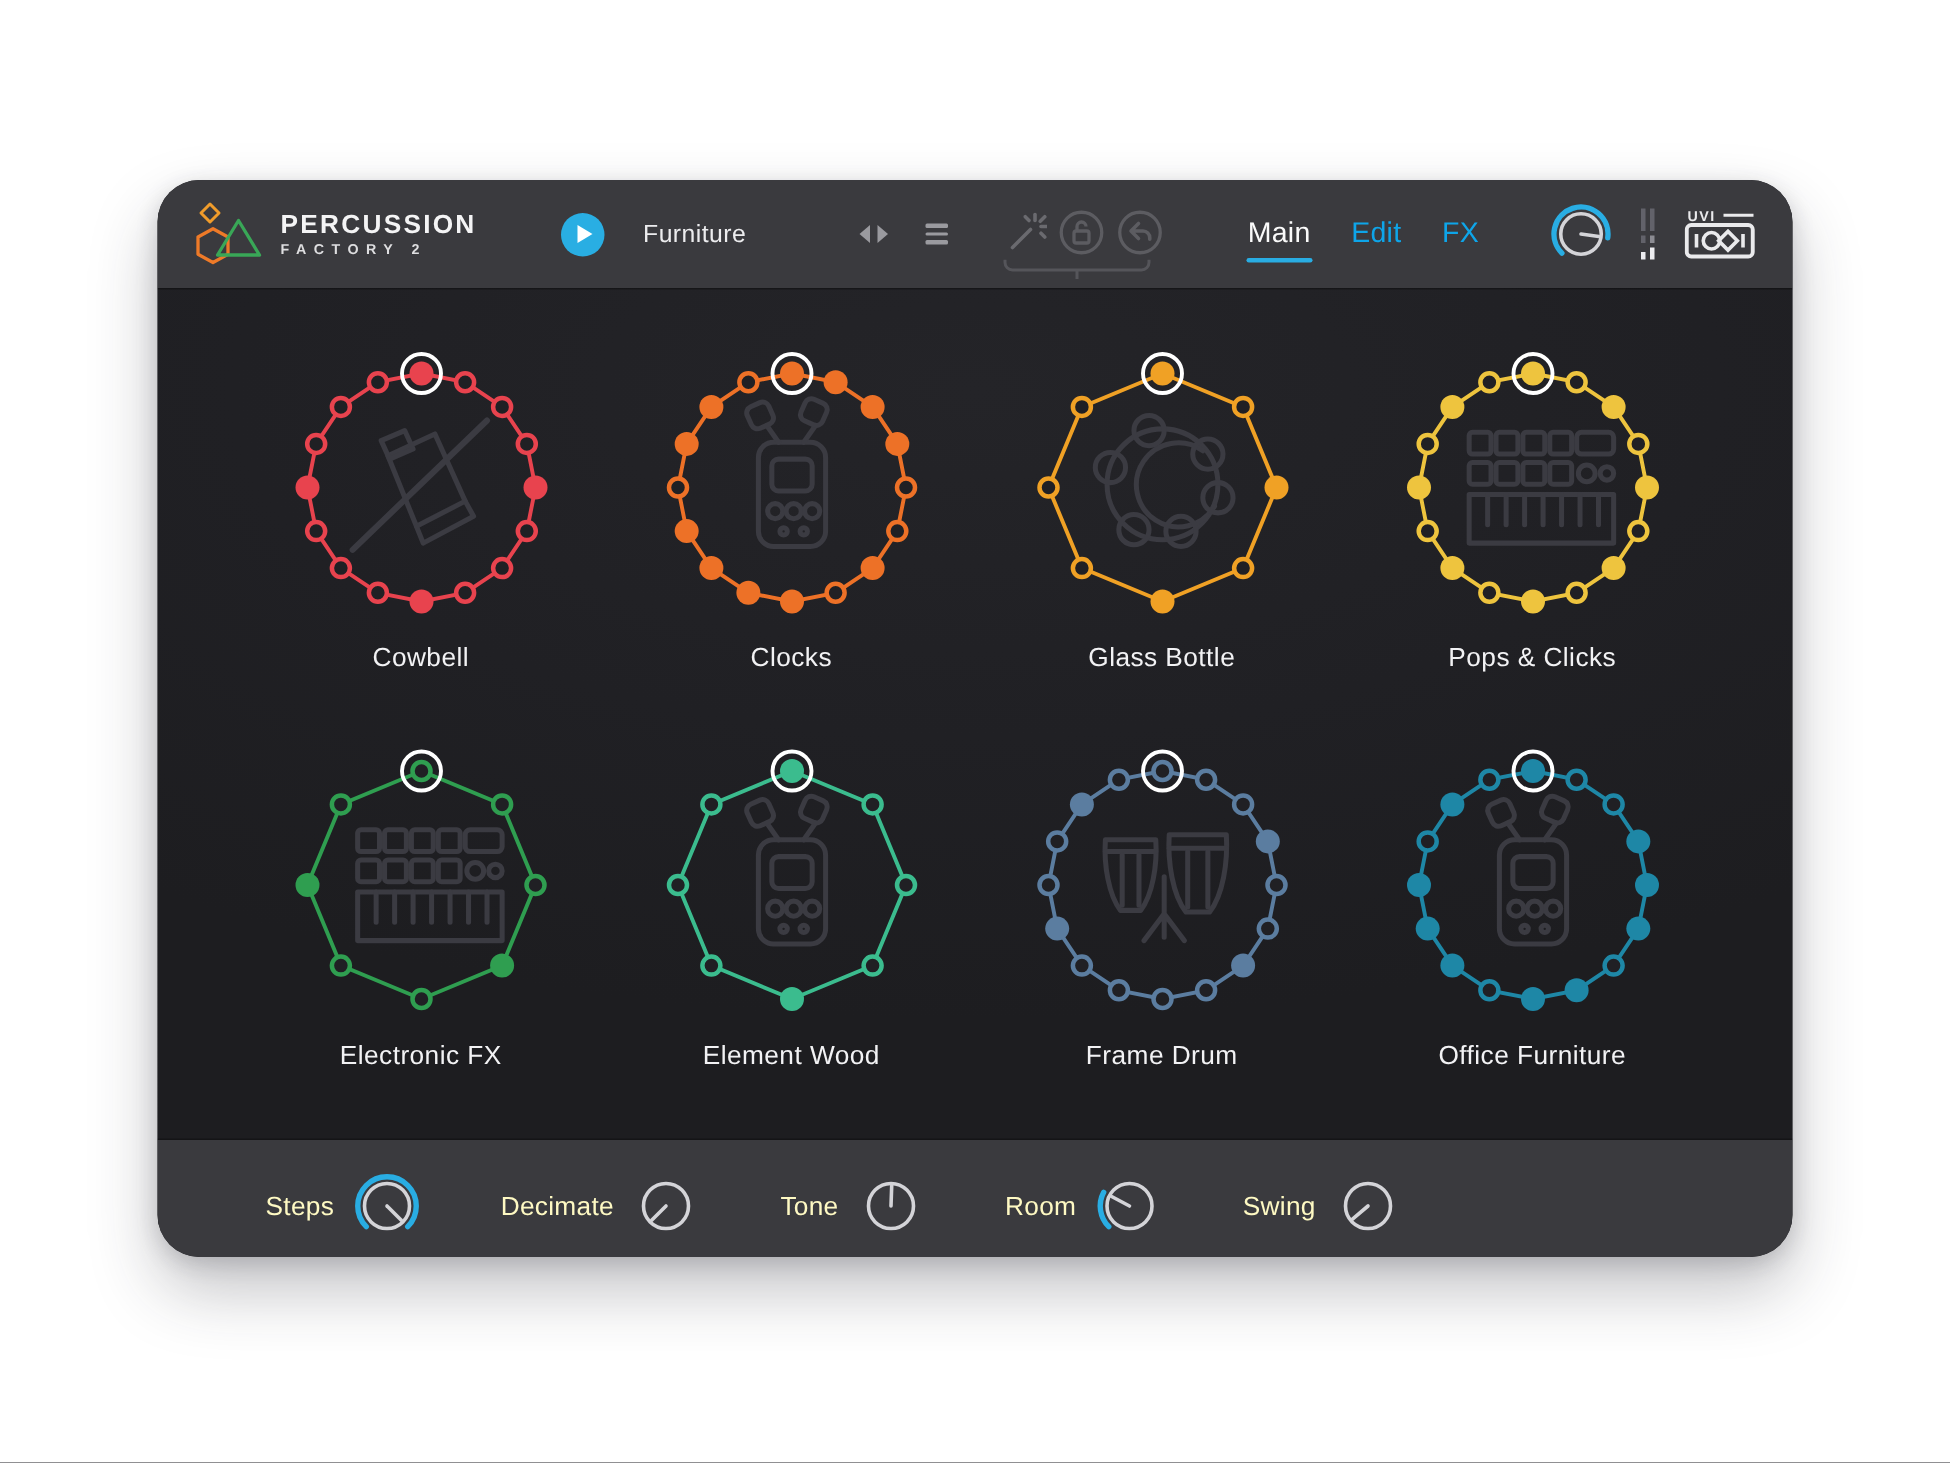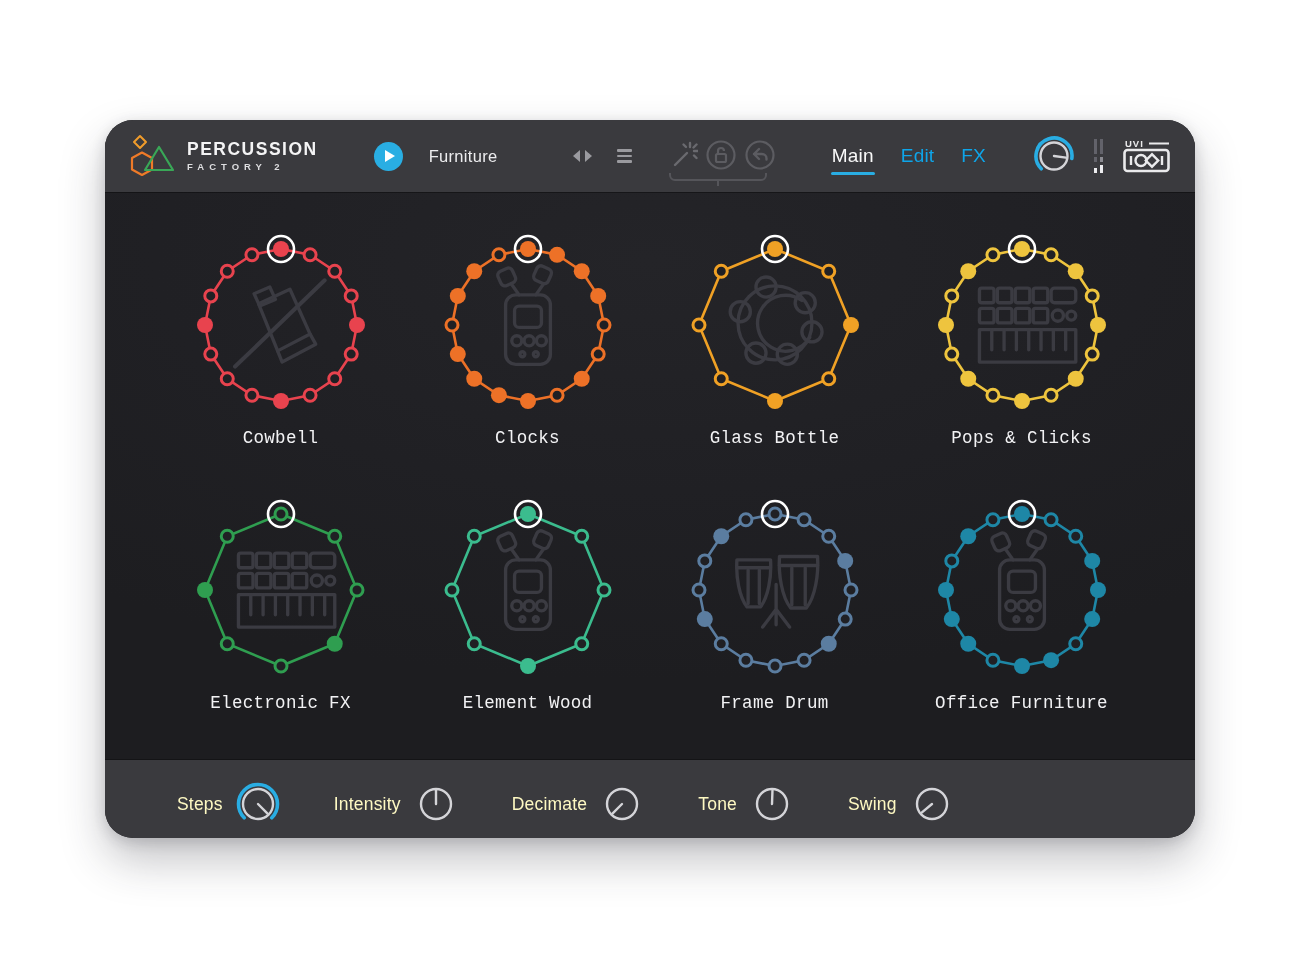--- a/index.html
+++ b/index.html
@@ -40,21 +40,21 @@
   .tab.active{color:#fafafa;}
   .tab.active::after{content:"";position:absolute;left:-1px;right:-1px;bottom:-8px;height:3px;background:#29ade3;border-radius:2px;}
   .master-knob{margin-left:46px;display:flex;align-items:center;}
   .meter{margin-left:16px;display:flex;gap:4px;align-items:flex-end;height:38px;}
   .uvi-logo{margin-left:18px;display:flex;align-items:flex-end;}
   
   .main{
     flex:1 1 auto;position:relative;
     background:radial-gradient(ellipse 900px 420px at 50% 12%, #242428 0%, #202024 55%, #1d1d20 100%);
   }
-  .pads-grid{display:grid;grid-template-columns:repeat(4,247px);grid-auto-rows:265px;padding:38px 0 0 52px;font-family:Liberation Mono, monospace;}
+  .pads-grid{display:grid;grid-template-columns:repeat(4,247px);grid-auto-rows:265px;padding:38px 0 0 52px;}
   .pad-cell{display:flex;flex-direction:column;align-items:center;width:247px;cursor:pointer;}
   .pad-label{margin-top:8px;color:#f2f2f4;font-size:17.5px;letter-spacing:.3px;}
   
   .ftr{
     height:88px;flex:0 0 88px;background:#3a3a3e;display:flex;align-items:center;
     padding:0 34px 0 72px;box-shadow:0 -1px 0 rgba(0,0,0,.3);position:relative;z-index:2;
   }
   .knob-ctl{display:flex;align-items:center;margin-right:52px;}
   .knob-label{color:#fef9c3;font-size:17.5px;margin-right:11px;letter-spacing:.2px;}
 </style>
@@ -420,41 +420,42 @@
     <div style="display:flex;align-items:center;">
         <div class="knob-ctl">
           <span class="knob-label">Steps</span>
           <svg width="48" height="48" viewBox="0 0 48 48">
             <path d="M10.21,37.79 A19.5,19.5 0 1 1 37.79,37.79" fill="none" stroke="#29ade3" stroke-width="3.6" stroke-linecap="round"></path>
             <circle cx="24" cy="24" r="15" fill="none" stroke="#d4d4d8" stroke-width="2.4"></circle>
             <line x1="24" y1="24" x2="33.55" y2="33.55" stroke="#d4d4d8" stroke-width="2.4" stroke-linecap="round"></line>
           </svg>
         </div>
         <div class="knob-ctl">
-          <span class="knob-label">Intensity</span>
-          <svg width="48" height="48" viewBox="0 0 48 48">
-            <circle cx="24" cy="24" r="15" fill="none" stroke="#d4d4d8" stroke-width="2.4"></circle>
-            <line x1="24" y1="24" x2="24.00" y2="10.50" stroke="#d4d4d8" stroke-width="2.4" stroke-linecap="round"></line>
-          </svg>
-        </div>
-        <div class="knob-ctl">
           <span class="knob-label">Decimate</span>
           <svg width="48" height="48" viewBox="0 0 48 48">
             <circle cx="24" cy="24" r="15" fill="none" stroke="#d4d4d8" stroke-width="2.4"></circle>
             <line x1="24" y1="24" x2="14.45" y2="33.55" stroke="#d4d4d8" stroke-width="2.4" stroke-linecap="round"></line>
           </svg>
         </div>
         <div class="knob-ctl">
           <span class="knob-label">Tone</span>
           <svg width="48" height="48" viewBox="0 0 48 48">
             <circle cx="24" cy="24" r="15" fill="none" stroke="#d4d4d8" stroke-width="2.4"></circle>
             <line x1="24" y1="24" x2="24.47" y2="10.51" stroke="#d4d4d8" stroke-width="2.4" stroke-linecap="round"></line>
           </svg>
         </div>
         <div class="knob-ctl">
+          <span class="knob-label">Room</span>
+          <svg width="48" height="48" viewBox="0 0 48 48">
+            <path d="M10.21,37.79 A19.5,19.5 0 0 1 6.78,14.85" fill="none" stroke="#29ade3" stroke-width="3.6" stroke-linecap="round"></path>
+            <circle cx="24" cy="24" r="15" fill="none" stroke="#d4d4d8" stroke-width="2.4"></circle>
+            <line x1="24" y1="24" x2="12.08" y2="17.66" stroke="#d4d4d8" stroke-width="2.4" stroke-linecap="round"></line>
+          </svg>
+        </div>
+        <div class="knob-ctl">
           <span class="knob-label">Swing</span>
           <svg width="48" height="48" viewBox="0 0 48 48">
             <circle cx="24" cy="24" r="15" fill="none" stroke="#d4d4d8" stroke-width="2.4"></circle>
             <line x1="24" y1="24" x2="13.66" y2="32.68" stroke="#d4d4d8" stroke-width="2.4" stroke-linecap="round"></line>
           </svg>
         </div>
       </div>
 
   </div>
 

